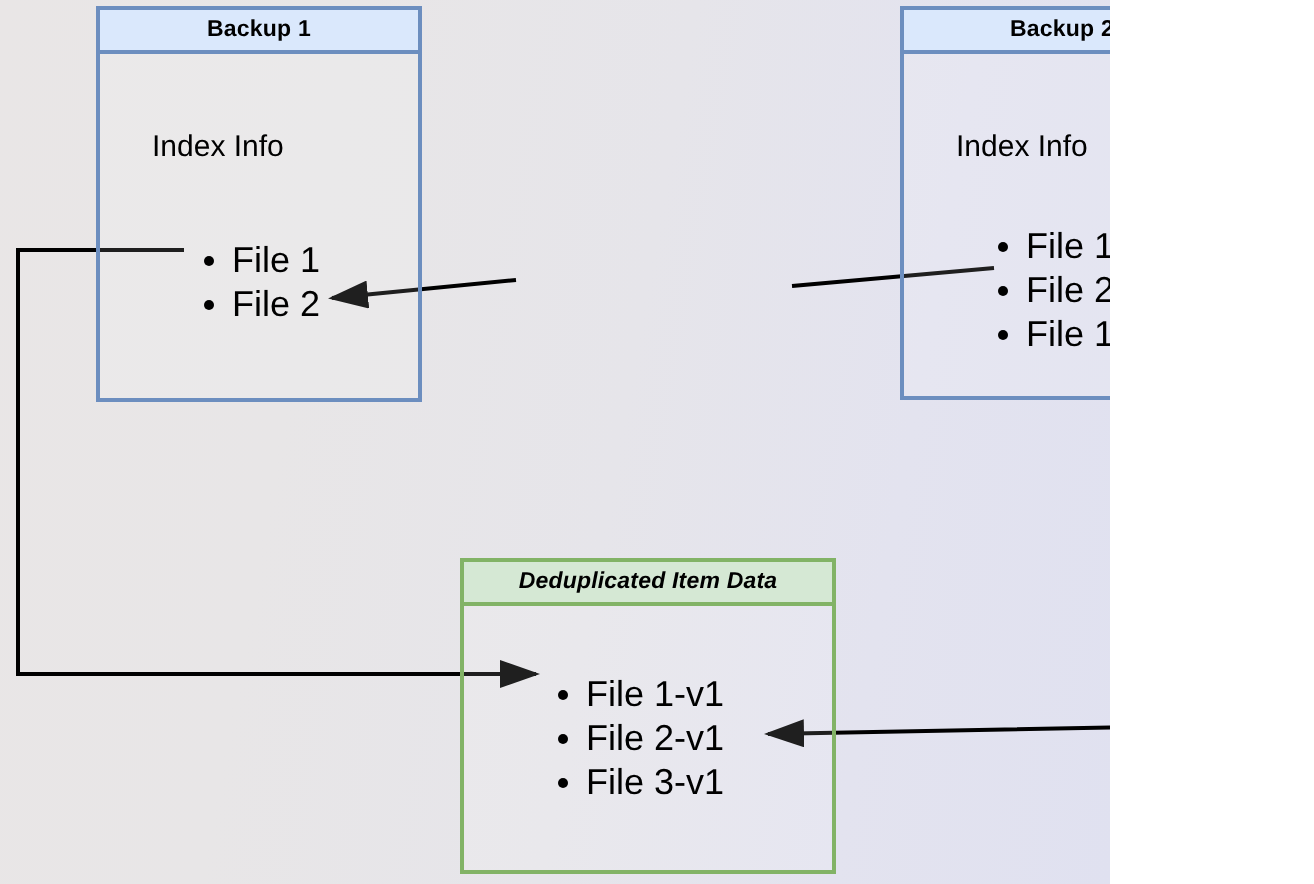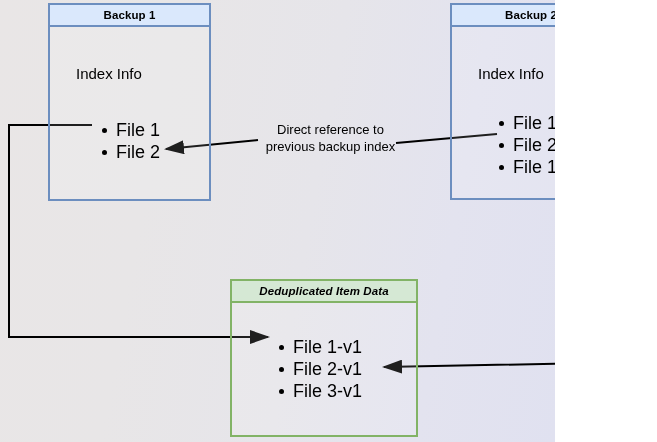--- a/index.html
+++ b/index.html
@@ -142,18 +142,14 @@
     <div class="box-header">Deduplicated Item Data</div>
     <div class="box-body">
       <ul class="file-list" style="left:46px; top:33px;">
         <li>File 1-v1</li>
         <li>File 2-v1</li>
         <li>File 3-v1</li>
       </ul>
     </div>
   </div>
 
-  <div class="annotation" style="left:263px; top:121px; width:135px;">
-    <div>Direct reference to</div>
-    <div>previous backup index</div>
-  </div>
 
 </div>
 
 </body></html>

